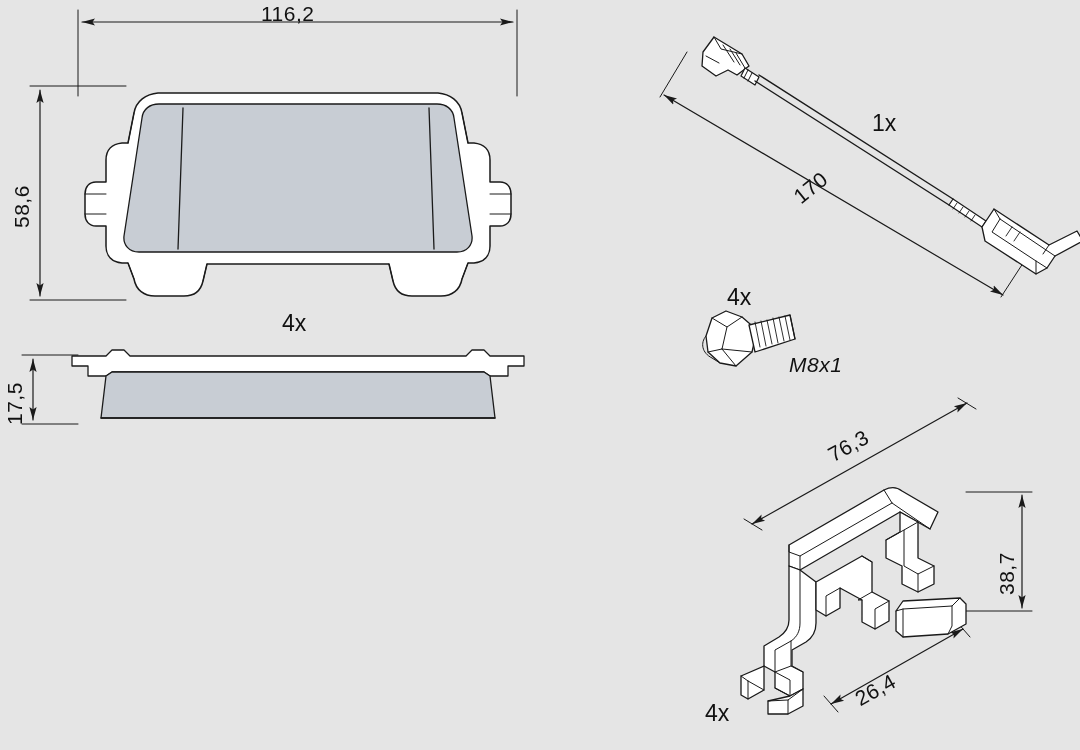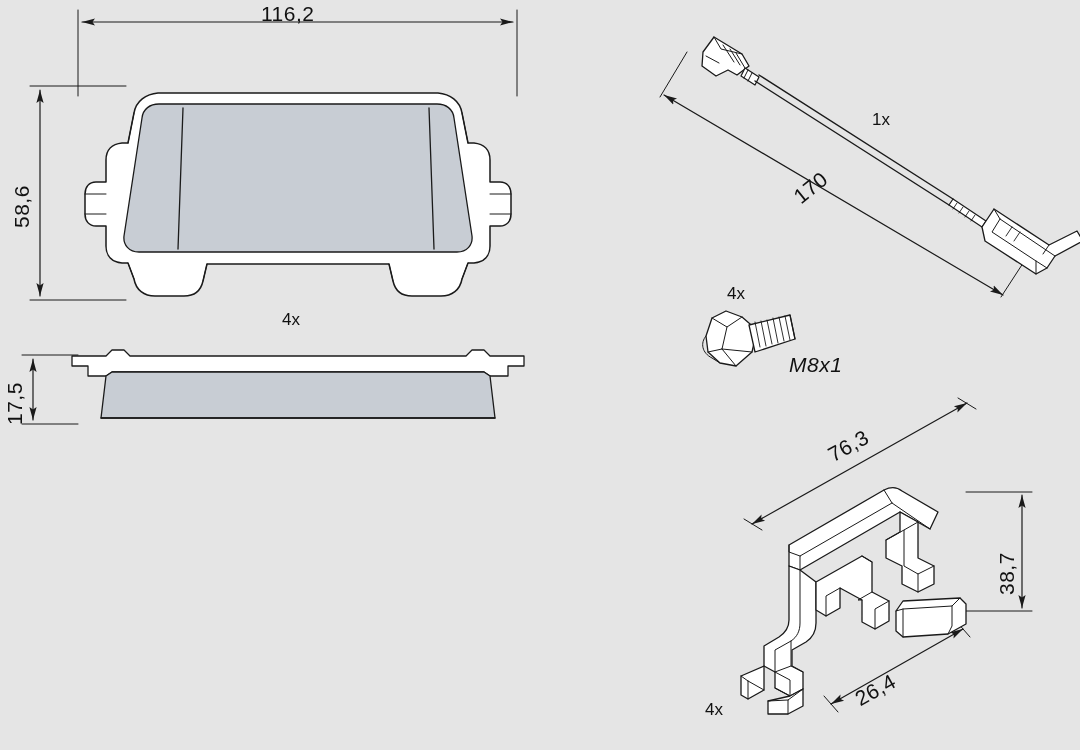--- a/index.html
+++ b/index.html
@@ -28,21 +28,21 @@
     position: absolute;
     font-family: "Liberation Sans", sans-serif;
     font-size: 21px;
     color: #111111;
     white-space: nowrap;
     letter-spacing: 0.5px;
   }
   .qty-label {
     position: absolute;
     font-family: "Liberation Sans", sans-serif;
-    font-size: 17px;
+    font-size: 23px;
     color: #111111;
     white-space: nowrap;
   }
   .rot90 { transform: rotate(-90deg); transform-origin: left top; }
   .rot-pad { transform: rotate(-39deg); transform-origin: left top; }
 </style>
 </head>
 <body>
 
 <div id="sheet">

